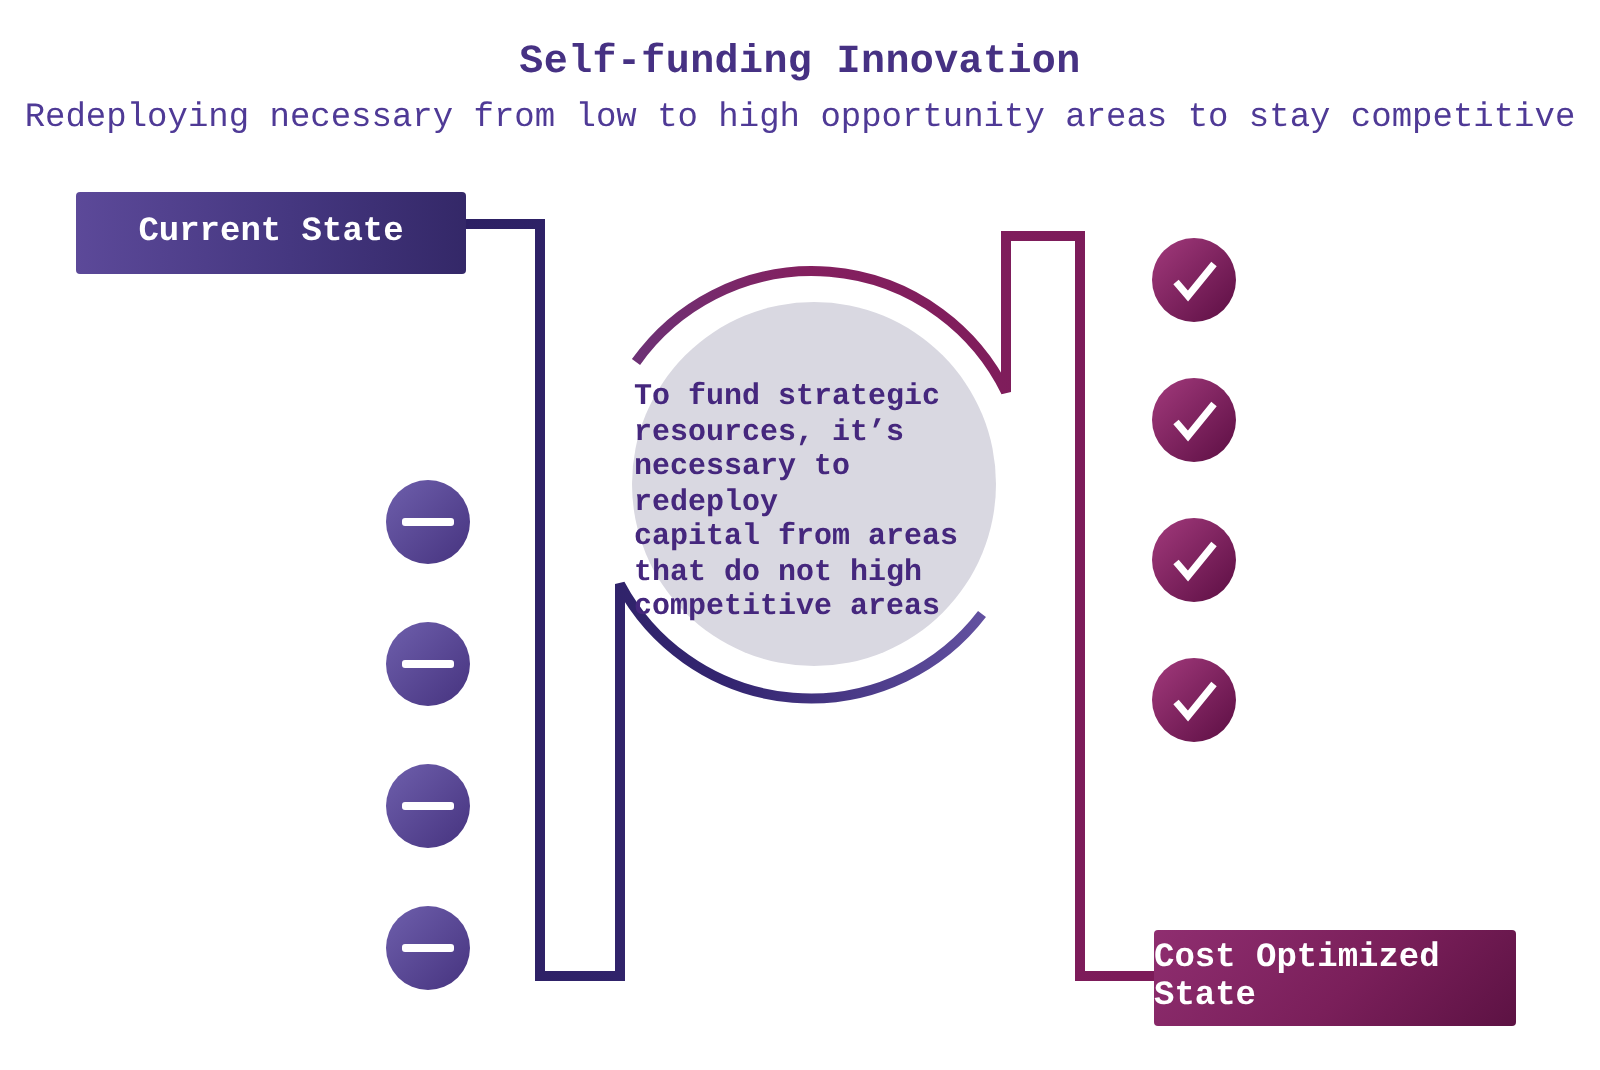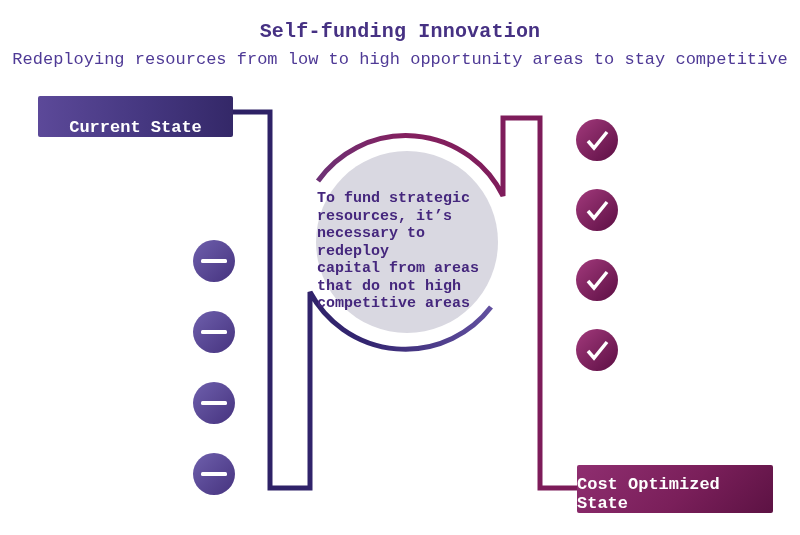--- a/index.html
+++ b/index.html
@@ -10,45 +10,45 @@
   .page-title{
     position:absolute;left:0;top:20px;width:800px;text-align:center;
     font-size:20px;font-weight:bold;color:#463183;letter-spacing:.2px;
   }
   .page-subtitle{
     position:absolute;left:0;top:50px;width:800px;text-align:center;
     font-size:17px;font-weight:400;color:#4f3a96;
   }
   .diagram-svg{position:absolute;left:0;top:0;}
   .state-box{
-    position:absolute;display:flex;align-items:flex-end;justify-content:center;
+    position:absolute;display:flex;align-items:center;justify-content:center;
     color:#ffffff;font-weight:bold;font-size:17px;
   }
   .current-box{
     left:38px;top:96px;width:195px;height:41px;
     background:linear-gradient(90deg,#5c4999 0%,#453780 55%,#342868 100%);
     border-radius:2px;
   }
   .cost-box{
-    left:577px;top:465px;width:196px;height:48px;
+    left:577px;top:465px;width:181px;height:48px;
     background:linear-gradient(135deg,#8f2e70 0%,#7a1f5a 55%,#5c1243 100%);
     border-radius:2px;
   }
   .circle-text{
     position:absolute;left:317px;top:190px;width:180px;
     text-align:left;font-size:15px;line-height:17.5px;font-weight:bold;color:#45277d;
   }
 </style>
 </head>
 <body>
 
 <div class="stage">
 
   <div class="page-title">Self-funding Innovation</div>
-  <div class="page-subtitle">Redeploying resources from low to high opportunity areas to stay competitive</div>
+  <div class="page-subtitle">Redeploying necessary from low to high opportunity areas to stay competitive</div>
 
   <svg class="diagram-svg" width="800" height="535" viewBox="0 0 800 535">
     <defs>
       <linearGradient id="gradPath1" gradientUnits="userSpaceOnUse" x1="232" y1="0" x2="500" y2="0">
         <stop offset="0" stop-color="#2c2063"></stop>
         <stop offset="0.5" stop-color="#332570"></stop>
         <stop offset="1" stop-color="#6553a3"></stop>
       </linearGradient>
       <linearGradient id="gradPath2" gradientUnits="userSpaceOnUse" x1="318" y1="0" x2="560" y2="0">
         <stop offset="0" stop-color="#6d3175"></stop>

